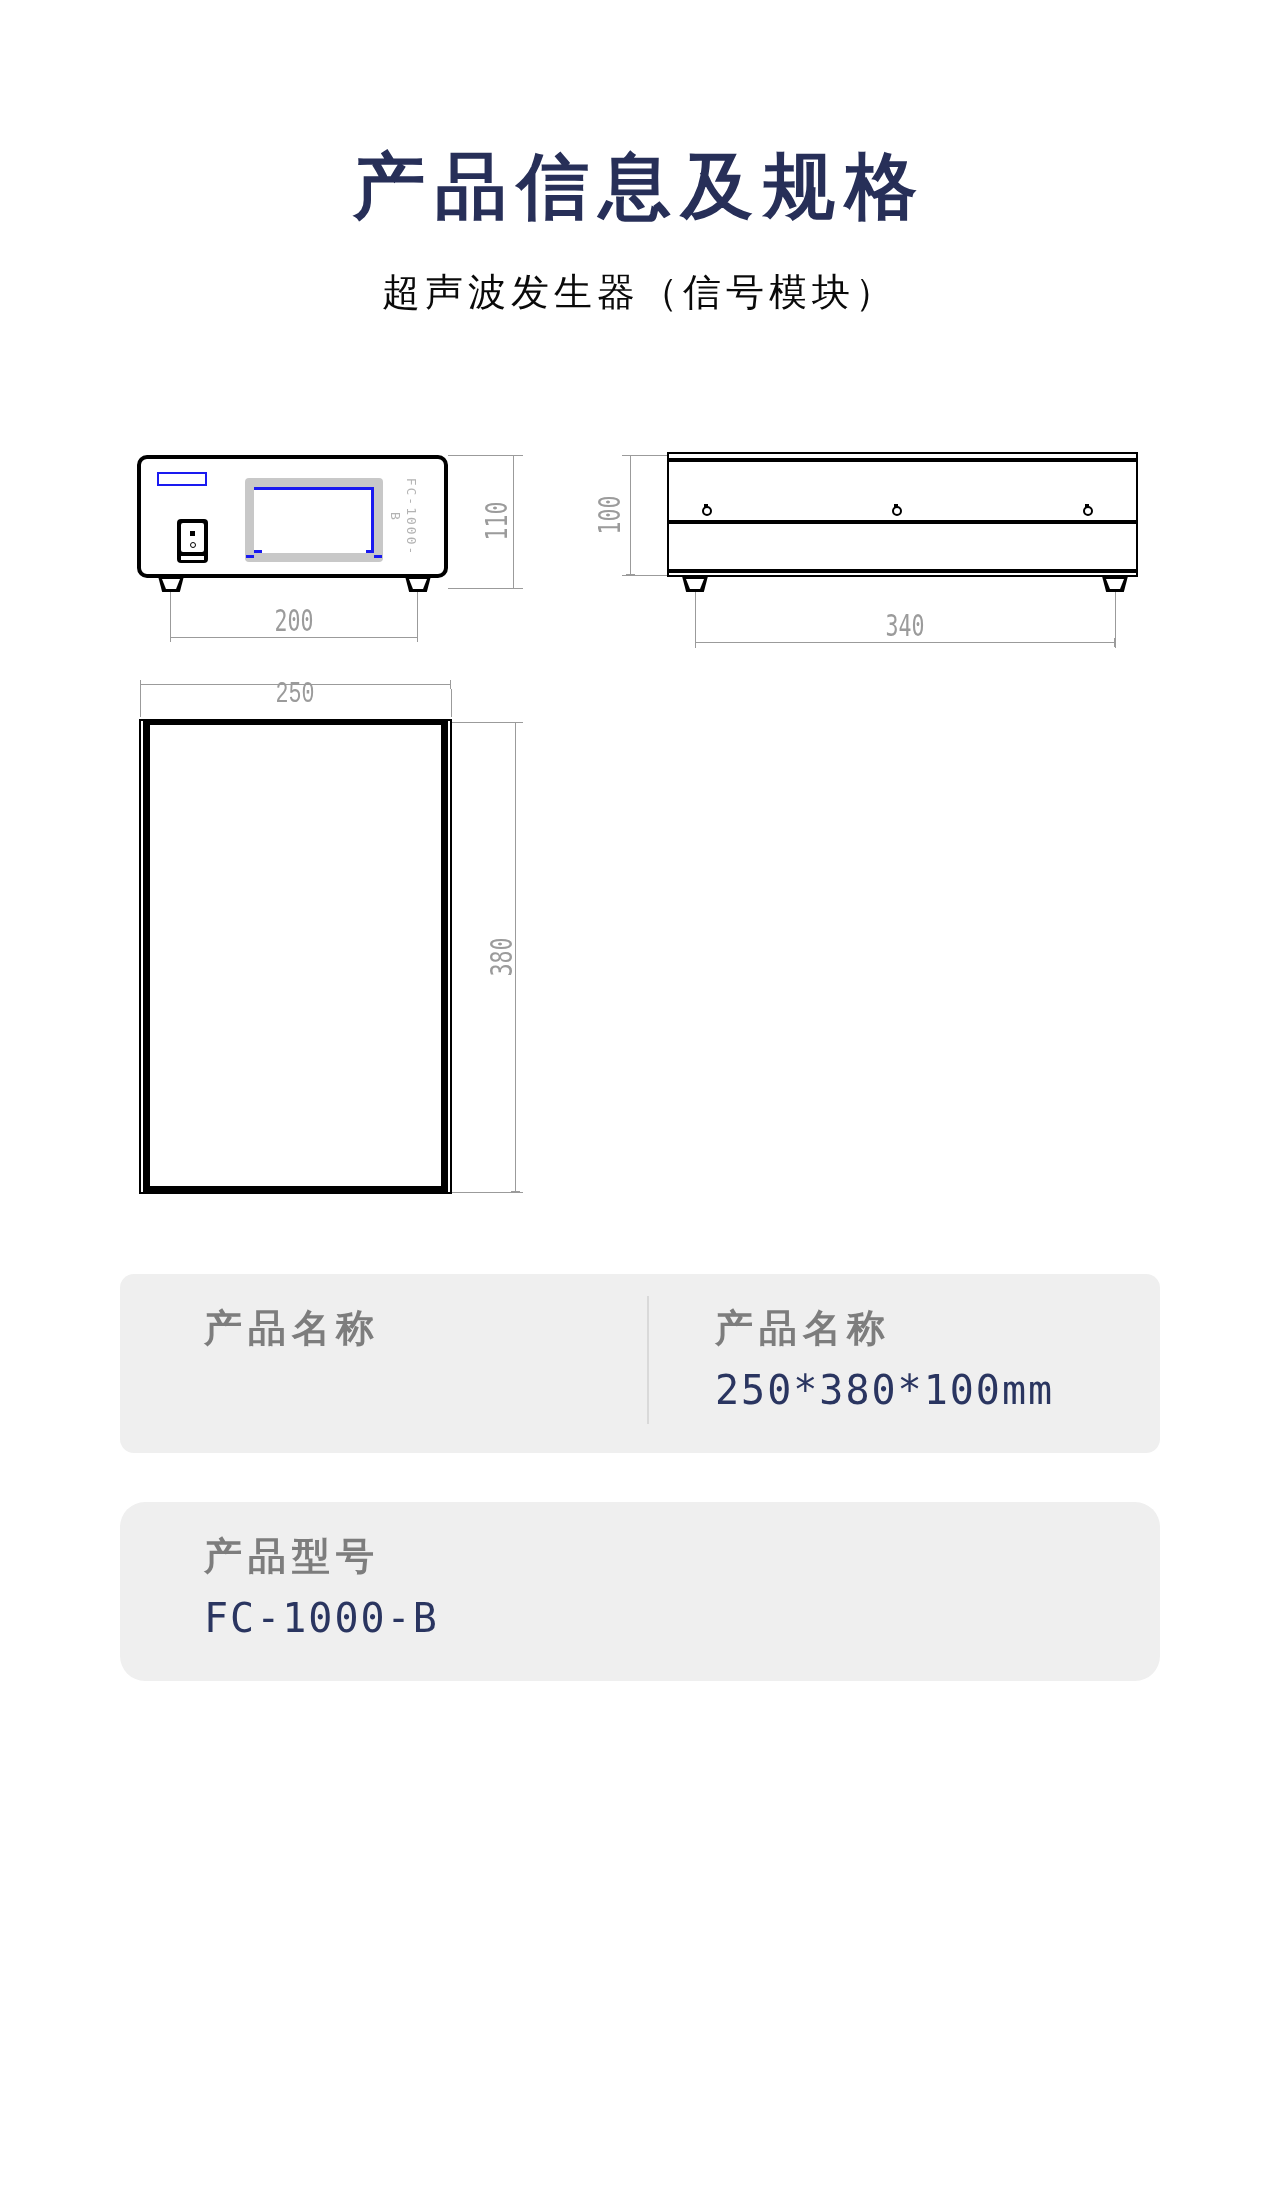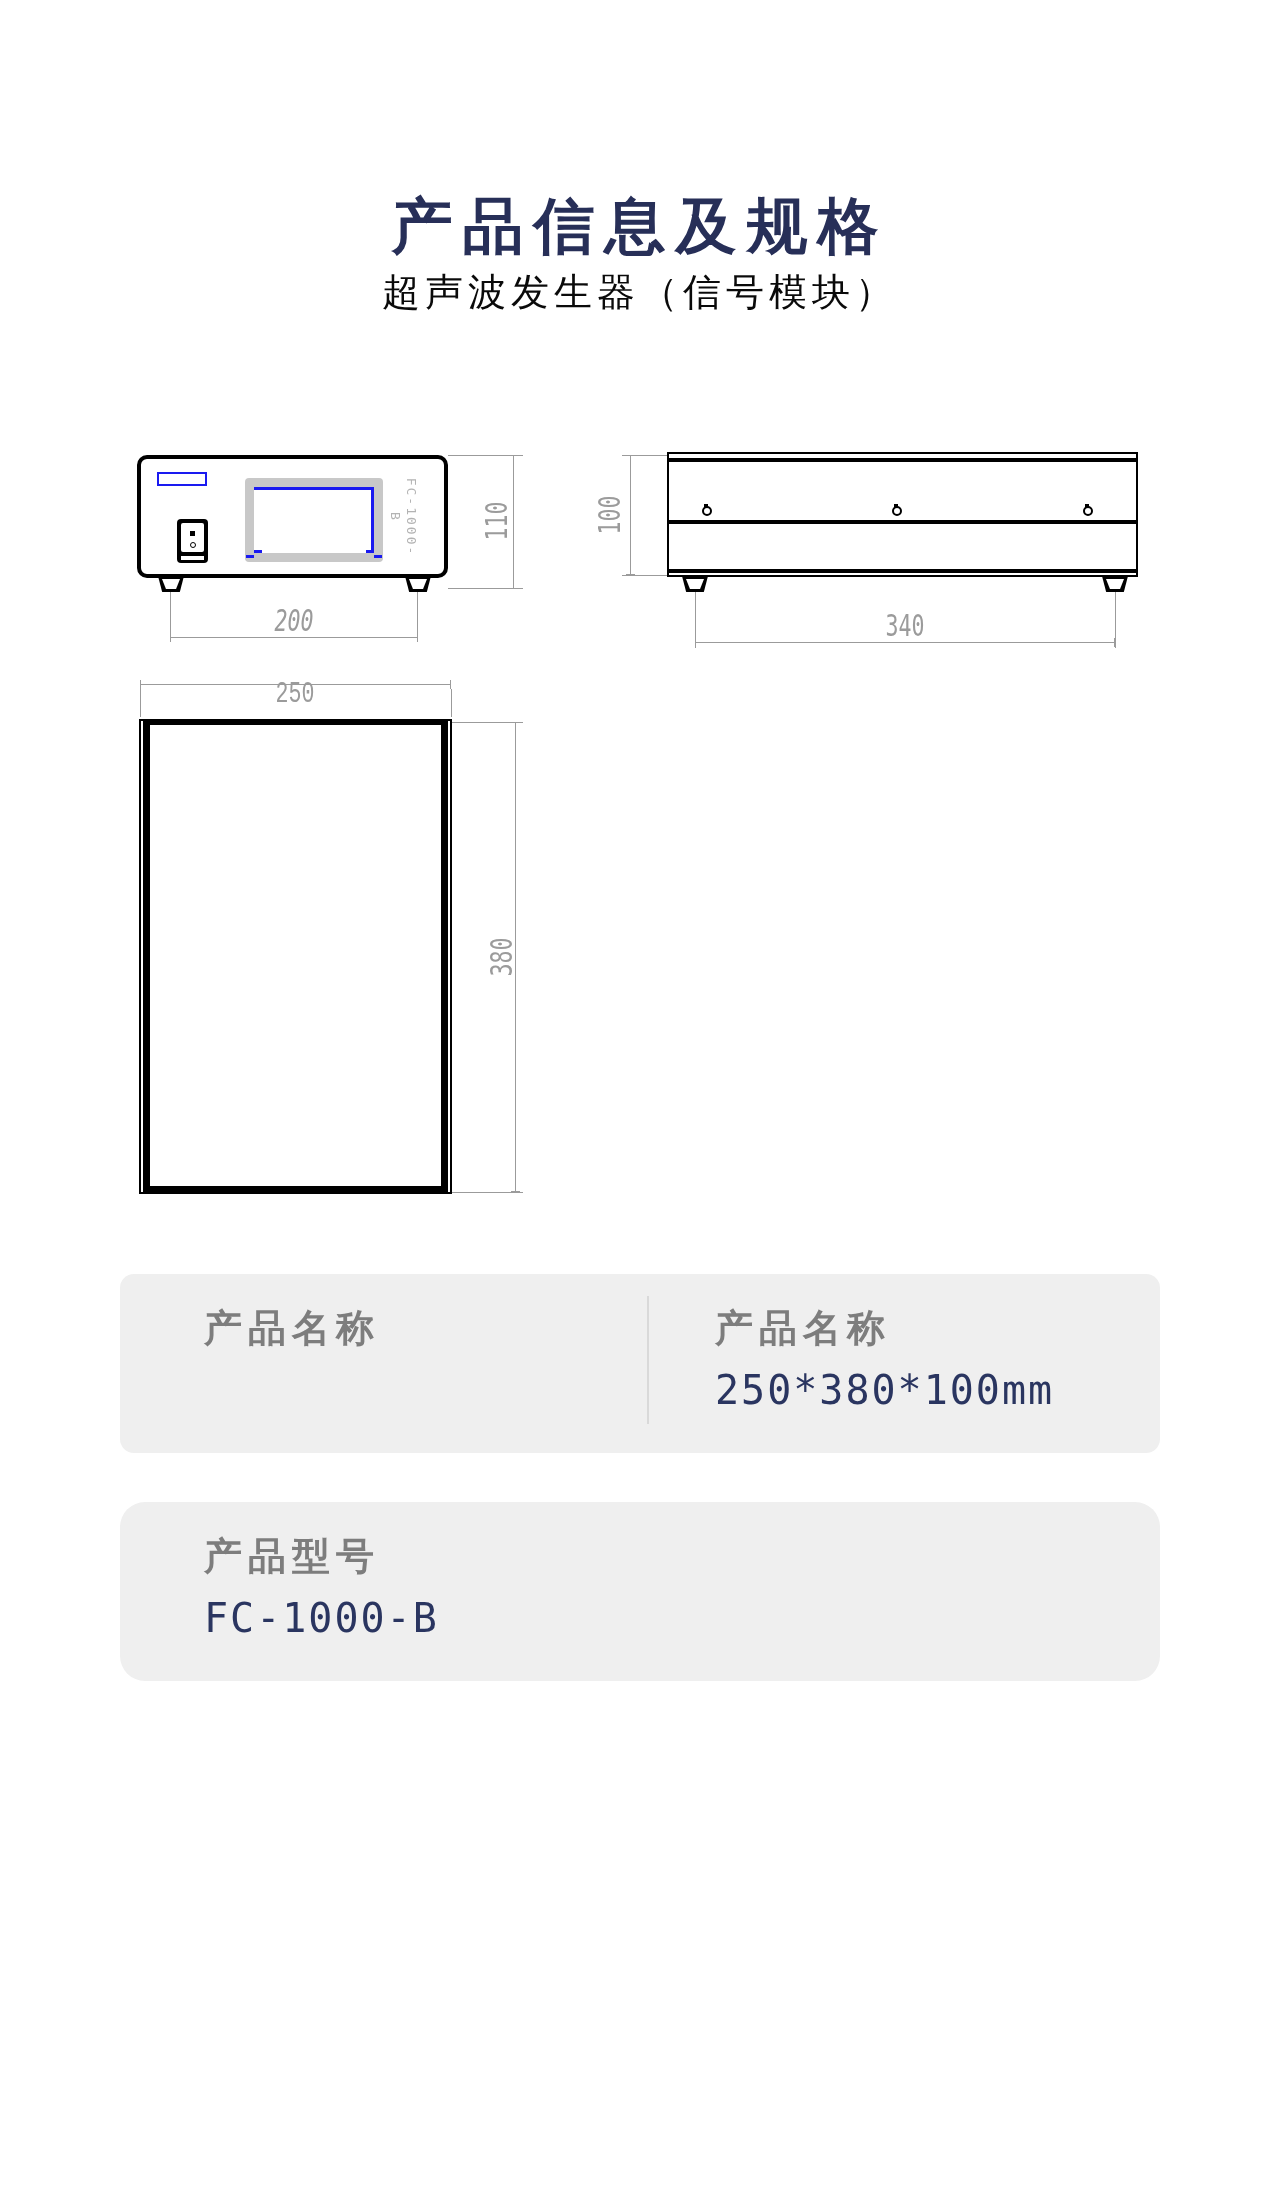--- a/index.html
+++ b/index.html
@@ -1,21 +1,21 @@
 <!DOCTYPE html>
 <html><head>
 <meta charset="utf-8">
 <style>
   html,body{margin:0;padding:0;background:#ffffff;}
   *{box-sizing:border-box;}
   .page{position:relative;width:1280px;height:2188px;background:#fff;overflow:hidden;
         font-family:"DejaVu Sans",sans-serif;}
   
   .title{position:absolute;top:136px;left:0;width:1280px;text-align:center;
-         font-size:61px;line-height:100px;font-weight:900;color:#272f58;letter-spacing:10px;margin-top:40px;}
+         font-size:72px;line-height:100px;font-weight:900;color:#272f58;letter-spacing:10px;}
   .subtitle{position:absolute;top:270px;left:0;width:1280px;text-align:center;
             font-size:38px;line-height:44px;font-weight:500;color:#0a0a0a;letter-spacing:5px;}
   
   .blk{position:absolute;background:#000;}
   .ext{position:absolute;background:#9b9b9b;}
   .dim-h{position:absolute;height:1px;background:#9b9b9b;}
   .dim-h::before,.dim-h::after{content:"";position:absolute;top:-4px;width:1px;height:9px;background:#9b9b9b;}
   .dim-h::before{left:0}.dim-h::after{right:0}
   .dim-v{position:absolute;width:1px;background:#9b9b9b;}
   .dim-v::before,.dim-v::after{content:"";position:absolute;left:-4px;width:9px;height:1px;background:#9b9b9b;}
@@ -86,21 +86,21 @@
     <div class="bluetick" style="left:374px;top:555px;"></div>
     <div class="bluetick" style="left:254px;top:550px;"></div>
     <div class="bluetick" style="left:366px;top:550px;"></div>
     <div class="fv-model">FC-1000-B</div>
     <div class="foot" style="left:158px;top:576px;"></div>
     <div class="foot" style="left:405px;top:576px;"></div>
 
     <div class="ext" style="left:170px;top:592px;width:1px;height:46px;"></div>
     <div class="ext" style="left:417px;top:592px;width:1px;height:46px;"></div>
     <div class="dim-h" style="left:170px;top:637px;width:248px;"></div>
-    <div class="dim-label" style="left:254px;top:606px;font-style:italic;"><span class="squeeze">200</span></div>
+    <div class="dim-label" style="left:254px;top:606px;"><span class="squeeze">200</span></div>
 
     <div class="ext" style="left:448px;top:455px;width:75px;height:1px;"></div>
     <div class="ext" style="left:448px;top:588px;width:75px;height:1px;"></div>
     <div class="dim-v" style="left:513px;top:455px;height:134px;"></div>
     <div class="dim-label rot" style="left:457px;top:506px;"><span class="squeeze">110</span></div>
   </div>
 
   <div>
     <div class="sv-body"></div>
     <div class="blk" style="left:669px;top:458px;width:467px;height:4px;"></div>

